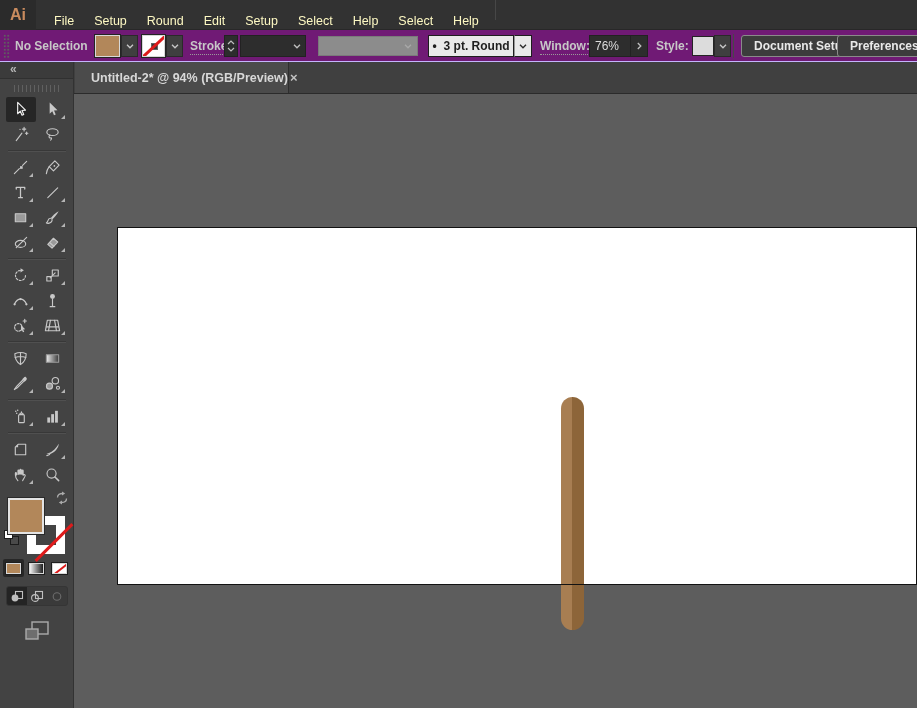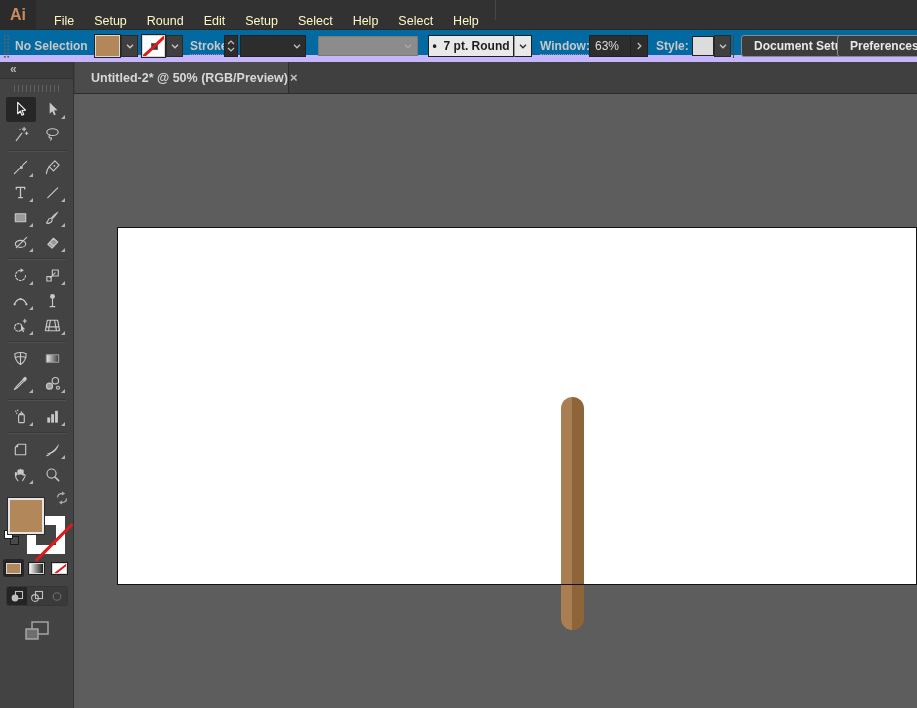--- a/index.html
+++ b/index.html
@@ -10,21 +10,21 @@
   .menubar{height:30px;background:#323232;border-bottom:1px solid #282828;display:flex;align-items:flex-start}
   .logo{width:36px;height:30px;display:flex;align-items:center;justify-content:center;background:#2B2B2B;color:#C98B5E;font-weight:700;font-size:16px}
   .menus{display:flex;margin-left:8px}
   .menu-item{padding:7px 10px;line-height:29px;font-size:12.5px;color:#fef9c3;cursor:default}
   .mb-divider{width:1px;height:20px;background:#474747;margin-left:6px}
   .mb-icons{display:flex;align-items:center;gap:15px;margin-left:13px}
   .sq-btn{width:21px;height:20px;background:#717171;border-radius:3px;color:#262626;font-weight:700;font-size:11px;display:flex;align-items:center;justify-content:center;border:none}
   .ws-group{display:flex;align-items:center;gap:6px}
 
   
-  .controlbar{position:relative;height:32px;background:#0369a1;border-bottom:7px solid #c4b5fd}
+  .controlbar{position:relative;height:32px;background:#701a75;border-bottom:1px solid #c4b5fd}
   .cb-grip{position:absolute;left:3px;top:4px;width:7px;height:24px;
     background-image:radial-gradient(#5F5F5F 1px,transparent 1.2px);background-size:3.5px 3.5px}
   .cb-label{position:absolute;top:9px;font-size:12px;font-weight:600;color:#C7C7C7;white-space:nowrap}
   .dotted-u{border-bottom:1px dotted #9A9A9A;padding-bottom:1px}
   .chevbox{position:absolute;top:5px;height:22px;width:17px;background:#3F3F3F;border:1px solid #2A2A2A;display:flex;align-items:center;justify-content:center}
   .cb-fill{position:absolute;left:95px;top:5px;width:25px;height:22px;background:#B2875A;border:1px solid #D8D8D8;outline:1px solid #242424}
   .cb-stroke{position:absolute;left:142px;top:5px;width:23px;height:22px;background:#FFF;border:1px solid #D8D8D8;outline:1px solid #242424;overflow:hidden}
   .cb-stroke .hole{position:absolute;left:8px;top:7px;width:7px;height:7px;background:#383838;border:1px solid #666}
   .slash{position:absolute;background:#DE1B1B}
   .cb-stroke .slash{left:-5px;top:9px;width:32px;height:2.5px;transform:rotate(-43deg)}
@@ -152,31 +152,31 @@
   </div>
 
   <div class="vw-dd">
     <svg width="8" height="5" viewBox="0 0 8 5">
         <path d="M1 .8 L4 3.8 L7 .8" stroke="#A8A8A8" fill="none" stroke-width="1.3"></path>
       </svg>
   </div>
 
   <div class="field brush-field">
     <span>•</span>
-    <span>7 pt. Round</span>
+    <span>3 pt. Round</span>
   </div>
   <div class="brush-chev">
     <svg width="8" height="5" viewBox="0 0 8 5">
         <path d="M1 .8 L4 3.8 L7 .8" stroke="#2A2A2A" fill="none" stroke-width="1.3"></path>
       </svg>
   </div>
 
   <span class="cb-label dotted-u" style="left:540px">Window:</span>
   <div class="field op-field">
-    <span>63%</span>
+    <span>76%</span>
   </div>
   <div class="op-arrow">
     <svg width="5" height="8" viewBox="0 0 5 8">
         <path d="M.8 1 L3.8 4 L.8 7" stroke="#C0C0C0" fill="none" stroke-width="1.3"></path>
       </svg>
   </div>
 
   <span class="cb-label" style="left:656px">Style:</span>
   <div class="style-swatch"></div>
   <div class="chevbox" style="left:714px">
@@ -456,21 +456,21 @@
       <svg width="26" height="21" viewBox="0 0 26 21">
           <rect x="8" y="2" width="16" height="12" fill="none" stroke="#ABABAB" stroke-width="1.4"></rect>
           <rect x="2" y="9" width="12" height="10" fill="#6E6E6E" stroke="#ABABAB" stroke-width="1.4"></rect>
         </svg>
     </div>
   </div>
 
   <div class="rightcol">
     <div class="tabbar">
       <div class="tab">
-        <span>Untitled-2* @ 50% (RGB/Preview)</span>
+        <span>Untitled-2* @ 94% (RGB/Preview)</span>
         <span class="tab-close">×</span>
       </div>
     </div>
 
     <div class="canvas">
       <div class="artboard"></div>
       <div class="stick"></div>
       <div class="ab-bottom-line"></div>
     </div>
   </div>

